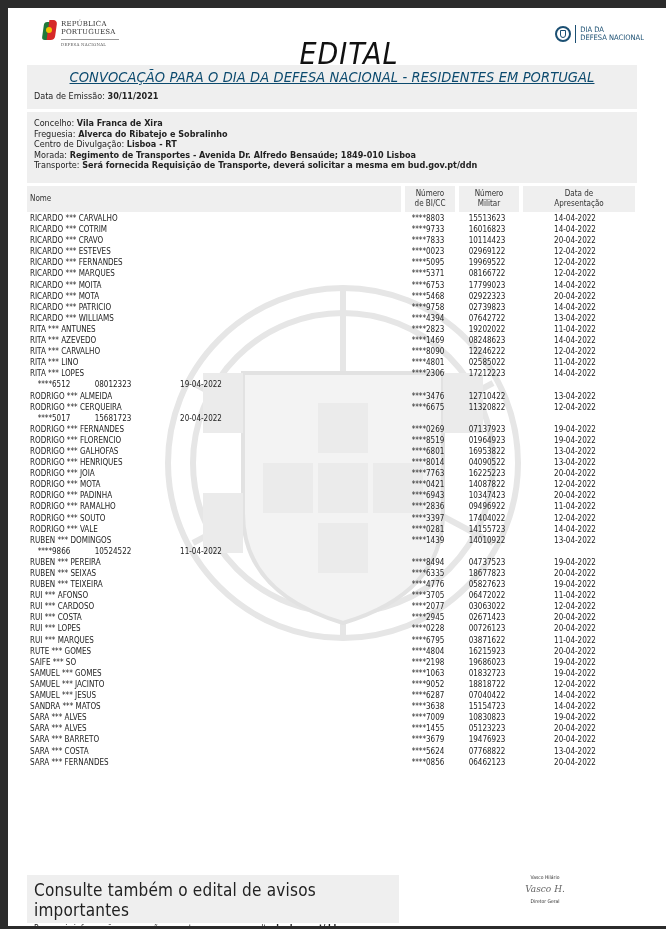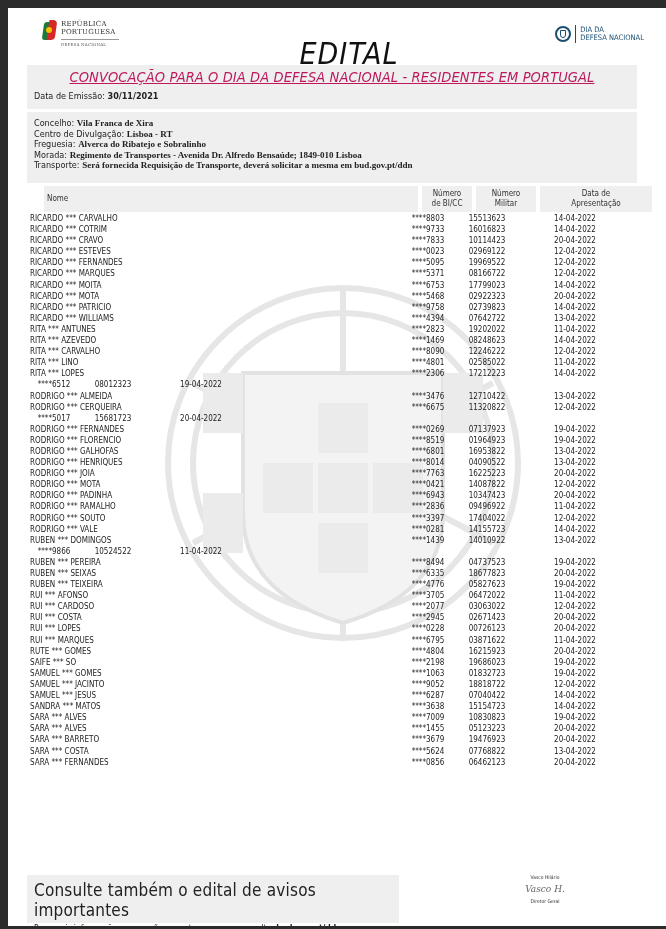--- a/index.html
+++ b/index.html
@@ -13,26 +13,26 @@
   .rp-flag .y { position:absolute; left:3px; top:7px; width:6px; height:6px; border-radius:50%; background:#f2c200; }
   .rp-text { font-family:"DejaVu Serif", serif; font-size:7px; line-height:8px; color:#333; letter-spacing:0.2px; }
   .rp-sub { font-size:4px; line-height:6px; border-top:1px solid #999; margin-top:3px; padding-top:2px; color:#555; width:58px; }
   .title { position:absolute; left:0; right:0; top:12px; text-align:center; font-size:30px; font-style:italic; letter-spacing:1px; color:#111; font-family:"DejaVu Sans Condensed","DejaVu Sans",sans-serif;margin-top:16px; }
   .logo-ddn { position:absolute; right:30px; top:17px; display:flex; align-items:center; }
   .ddn-icon { width:16px; height:16px; border:2px solid #1b4f72; border-radius:50%; position:relative; box-sizing:border-box; margin-right:4px; }
   .ddn-icon::after { content:""; position:absolute; left:3px; top:2px; width:6px; height:8px; border:1.5px solid #1b4f72; border-radius:0 0 4px 4px; box-sizing:border-box; }
   .ddn-sep { width:1px; height:18px; background:#1b4f72; margin-right:4px; }
   .ddn-text { font-size:7.5px; line-height:8px; font-weight:normal; color:#1b4f72; }
   .box1 { position:absolute; left:19px; top:57px; width:610px; height:44px; background:#efefef; }
-  .conv { text-align:center; font-size:14.5px; font-style:italic; text-decoration:underline; color:#be185d; margin-top:4px; letter-spacing:0.1px; }
+  .conv { text-align:center; font-size:14.5px; font-style:italic; text-decoration:underline; color:#0c4a6e; margin-top:4px; letter-spacing:0.1px; }
   .emi { font-size:9px; margin:6px 0 0 7px; color:#222; }
   .emi b { font-weight:bold; }
   .box2 { position:absolute; left:19px; top:104px; width:610px; height:71px; background:#efefef; font-size:9px; line-height:10.6px; padding:6px 0 0 7px; box-sizing:border-box; color:#222; }
-  .box2 b { font-weight:bold;font-family:Liberation Serif, serif; }
-  .thead { position:absolute; left:36px; top:178px; width:610px; height:26px; display:flex; font-size:8px; color:#333; }
+  .box2 b { font-weight:bold; }
+  .thead { position:absolute; left:19px; top:178px; width:610px; height:26px; display:flex; font-size:8px; color:#333; }
   .thead .c { background:#efefef; height:26px; margin-right:4px; display:flex; align-items:center; justify-content:center; text-align:center; line-height:10px; }
   .thead .c.name { width:374px; justify-content:flex-start; padding-left:3px; box-sizing:border-box; }
   .thead .c.bi { width:50px; }
   .thead .c.mil { width:60px; }
   .thead .c.dt { width:112px; margin-right:0; }
   .rows { position:absolute; left:19px; top:205px; width:610px; }
   .row { height:11.1px; display:flex; font-size:8px; color:#222; line-height:11px; }
   .row span { display:block; white-space:nowrap; }
   .row .n { width:374px; padding-left:3px; box-sizing:border-box; }
   .row .b { width:54px; text-align:center; }
@@ -77,22 +77,22 @@
   <div class="box1">
     <div class="conv">CONVOCAÇÃO PARA O DIA DA DEFESA NACIONAL - RESIDENTES EM PORTUGAL</div>
     <div class="emi">
       <span>Data de Emissão:</span>
       <b>30/11/2021</b>
     </div>
   </div>
 
   <div class="box2">
     <div><span>Concelho:</span> <b>Vila Franca de Xira</b></div>
+    <div><span>Freguesia:</span> <b>Alverca do Ribatejo e Sobralinho</b></div>
     <div><span>Centro de Divulgação:</span> <b>Lisboa - RT</b></div>
-    <div><span>Freguesia:</span> <b>Alverca do Ribatejo e Sobralinho</b></div>
     <div><span>Morada:</span> <b>Regimento de Transportes - Avenida Dr. Alfredo Bensaúde; 1849-010 Lisboa</b></div>
     <div><span>Transporte:</span> <b>Será fornecida Requisição de Transporte, deverá solicitar a mesma em bud.gov.pt/ddn</b></div>
   </div>
 
   <svg class="wm" viewBox="0 0 420 400">
     <g fill="none" stroke="#e6e6e6" stroke-width="6">
       <circle cx="210" cy="200" r="175"></circle>
       <circle cx="210" cy="200" r="150"></circle>
       <path d="M60 120 L360 280 M60 280 L360 120 M210 25 L210 375"></path>
     </g>

